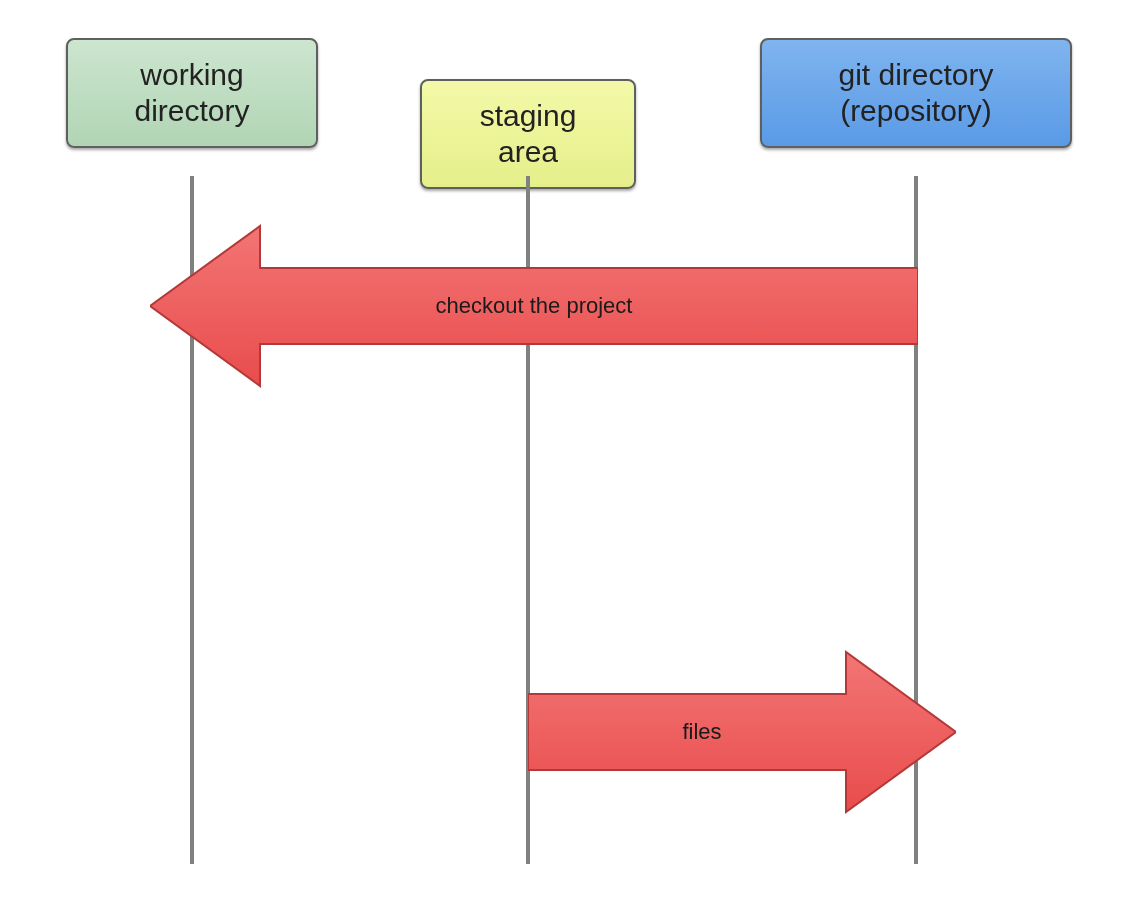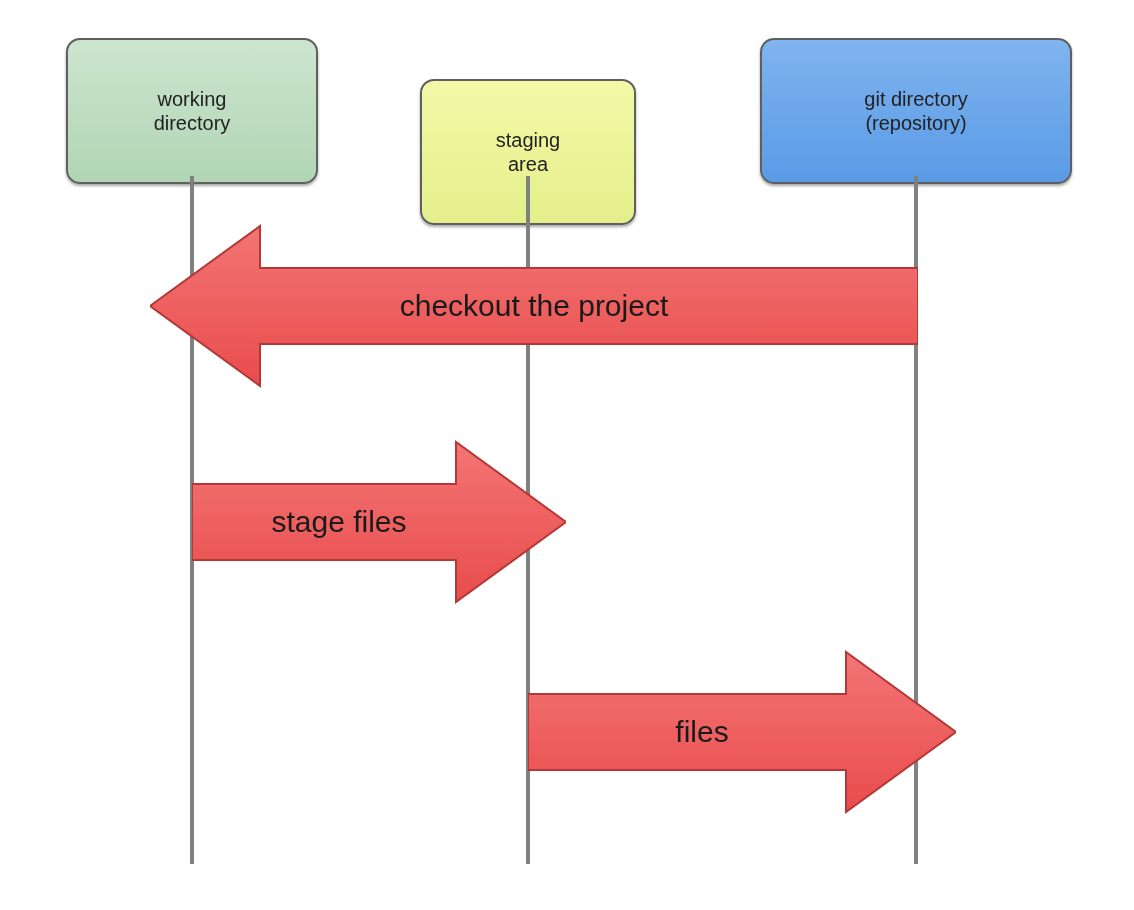--- a/index.html
+++ b/index.html
@@ -11,28 +11,28 @@
   .stage {
     position: relative;
     width: 1134px;
     height: 910px;
   }
 
   
   .pill {
     position: absolute;
     top: 38px;
-    height: 146px;
+    height: 110px;
     border: 2px solid #5e5f5e;
-    border-radius: 14px;
+    border-radius: 8px;
     display: flex;
     align-items: center;
     justify-content: center;
     text-align: center;
-    font-size: 20px;
+    font-size: 30px;
     line-height: 1.2;
     color: #222;
     white-space: pre-line;
     box-sizing: border-box;
     padding: 4px 10px;
     box-shadow: 0 2px 3px rgba(0,0,0,0.35);
   }
   .pill-working { left: 66px;  width: 252px;
     background: linear-gradient(to bottom, #cce5cf 0%, #b1d5b4 100%); }
   .pill-staging { left: 420px; width: 216px;
@@ -58,21 +58,21 @@
     position: absolute;
     pointer-events: none;
   }
   .arrow svg { display:block; width:100%; height:100%; }
   .arrow-label {
     position: absolute;
     inset: 0;
     display: flex;
     align-items: center;
     justify-content: center;
-    font-size: 30px;
+    font-size: 22px;
     color: #1a1a1a;
     pointer-events: none;
   }
 
   
   .arrow-checkout { left: 150px; top: 224px; width: 768px; height: 164px; }
   
   .arrow-stage    { left: 192px; top: 440px; width: 374px; height: 164px; }
   
   .arrow-commit   { left: 528px; top: 650px; width: 428px; height: 164px; }
@@ -106,32 +106,20 @@
           <stop offset="0%" stop-color="#f37575"></stop>
           <stop offset="100%" stop-color="#e94c4c"></stop>
         </linearGradient>
       </defs>
 
       <path d="M0 82 L110 2 L110 44 L768 44 L768 120 L110 120 L110 162 Z" fill="url(#gradA)" stroke="#b33838" stroke-width="2"></path>
     </svg>
     <div class="arrow-label">checkout the project</div>
   </div>
 
-  <div class="arrow arrow-stage">
-    <svg viewBox="0 0 374 164" preserveAspectRatio="none">
-      <defs>
-        <linearGradient id="gradB" x1="0" y1="0" x2="0" y2="1">
-          <stop offset="0%" stop-color="#f37575"></stop>
-          <stop offset="100%" stop-color="#e94c4c"></stop>
-        </linearGradient>
-      </defs>
-      <path d="M0 44 L264 44 L264 2 L374 82 L264 162 L264 120 L0 120 Z" fill="url(#gradB)" stroke="#b33838" stroke-width="2"></path>
-    </svg>
-    <div class="arrow-label" style="padding-right:80px">stage files</div>
-  </div>
 
   <div class="arrow arrow-commit">
     <svg viewBox="0 0 428 164" preserveAspectRatio="none">
       <defs>
         <linearGradient id="gradC" x1="0" y1="0" x2="0" y2="1">
           <stop offset="0%" stop-color="#f37575"></stop>
           <stop offset="100%" stop-color="#e94c4c"></stop>
         </linearGradient>
       </defs>
       <path d="M0 44 L318 44 L318 2 L428 82 L318 162 L318 120 L0 120 Z" fill="url(#gradC)" stroke="#b33838" stroke-width="2"></path>

